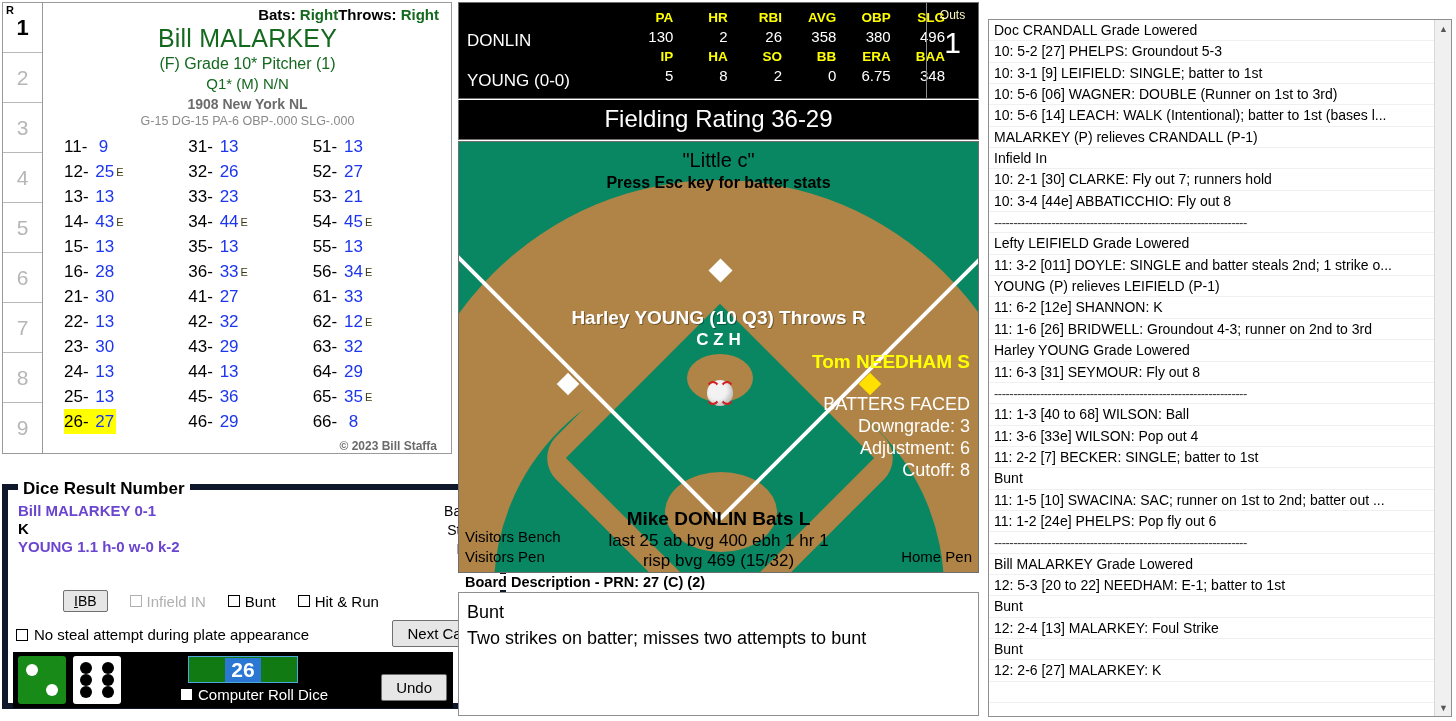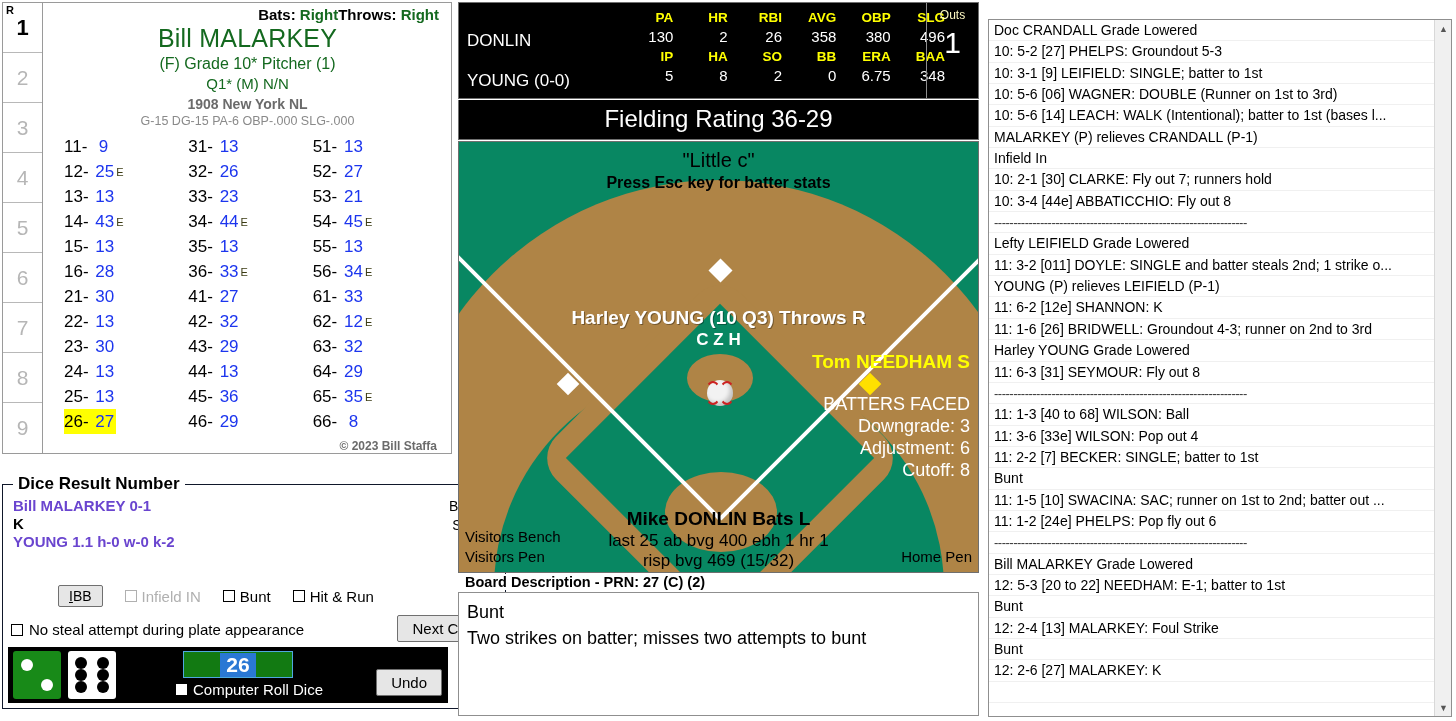--- a/index.html
+++ b/index.html
@@ -67,21 +67,21 @@
   .rt-cell.hl { background: #ffff00; display: inline-block; padding-right:2px; }
   .rt-wrap { height: 25px; }
   .copyright {
     text-align: right; padding-right: 14px; margin-top: 5px;
     font-size: 12px; font-weight: bold; color: #6b6b6b;
   }
 
   
   .drn-frame {
     position: absolute; left: 2px; top: 484px; width: 504px; height: 225px;
-    border: 1px solid #0f172a; background: #ffffff;
+    border: 6px solid #0f172a; background: #ffffff;
   }
   .drn-legend {
     position: absolute; left: 10px; top: -11px; background: #fff; padding: 0 5px;
     font-size: 17px; font-weight: bold; color: #000;
   }
   .drn-left { position: absolute; left: 10px; top: 12px; }
   .drn-line1 { font-size: 15px; font-weight: bold; color: #6a45cf; }
   .drn-line2 { font-size: 15px; font-weight: bold; color: #000; margin-top: 1px; }
   .drn-line3 { font-size: 15px; font-weight: bold; color: #6a45cf; margin-top: 1px; }
   .drn-right {

